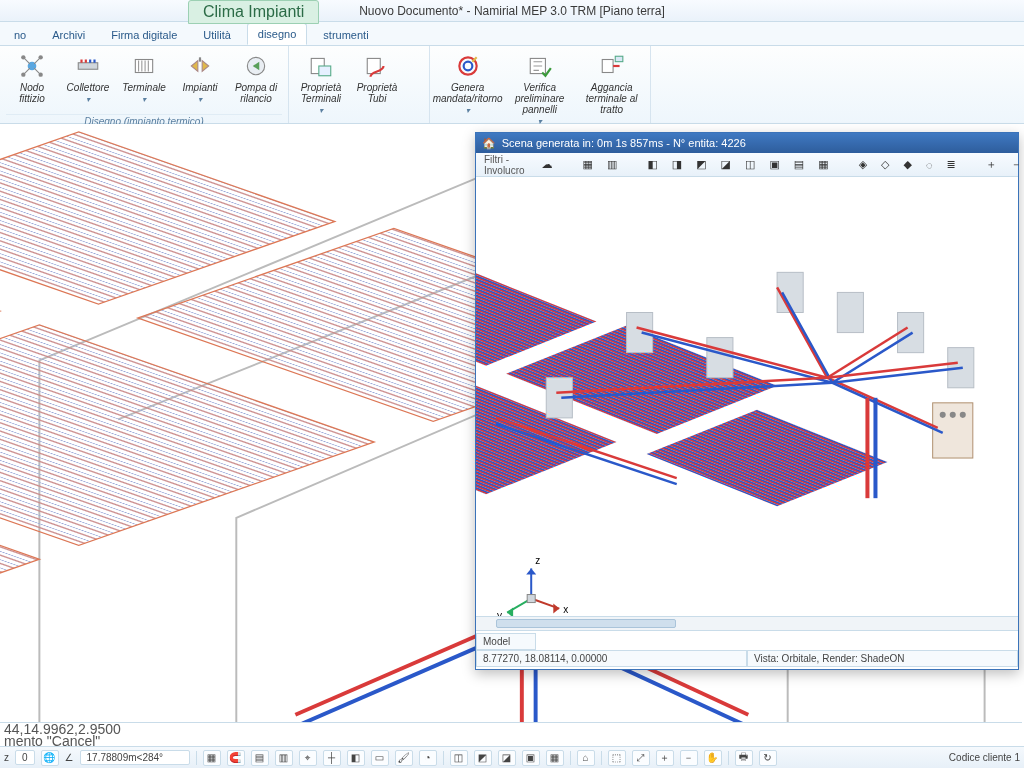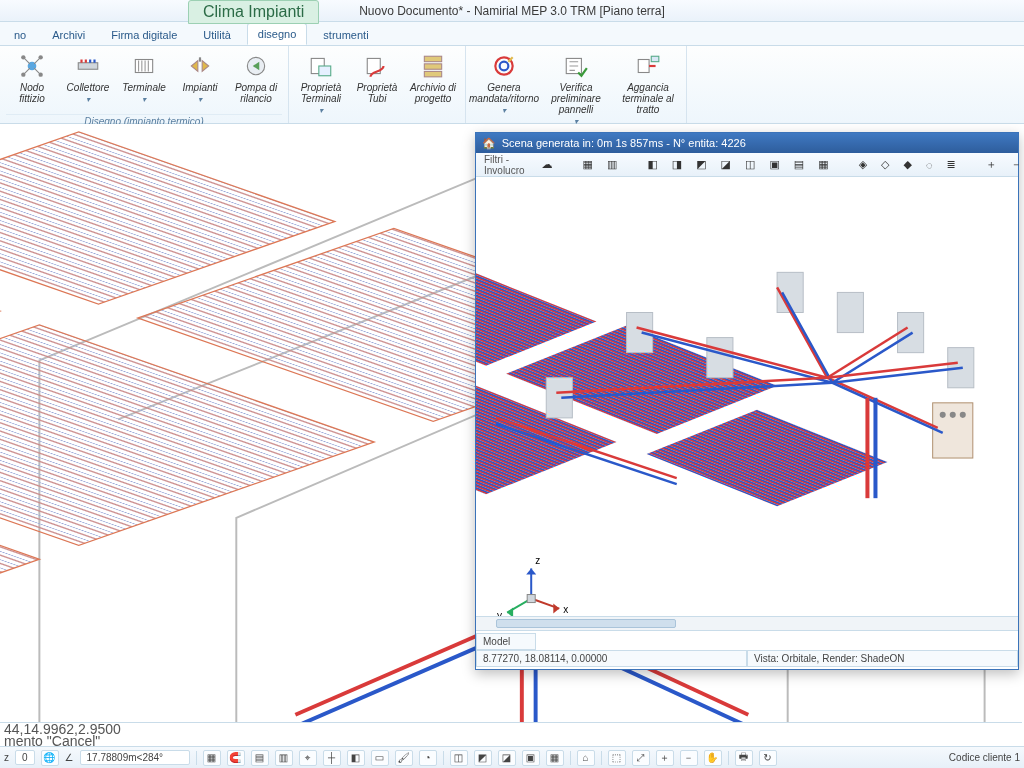--- a/index.html
+++ b/index.html
@@ -154,30 +154,20 @@
           <span class="dd">▾</span>
       </div>
       <div class="rbtn">
         <span class="ic">
             <svg viewBox="0 0 24 24">
               <rect x="3" y="5" width="12" height="14" fill="#fff" stroke="#888"></rect>
               <path d="M6 22c0-6 12-4 12-10" stroke="#d93a3a" stroke-width="2" fill="none"></path>
             </svg>
           </span>
         <span class="lbl">Proprietà Tubi</span>
-      </div>
-      <div class="rbtn">
-        <span class="ic">
-            <svg viewBox="0 0 24 24">
-              <rect x="4" y="3" width="16" height="5" fill="#e0c97a" stroke="#a88"></rect>
-              <rect x="4" y="10" width="16" height="5" fill="#e0c97a" stroke="#a88"></rect>
-              <rect x="4" y="17" width="16" height="5" fill="#e0c97a" stroke="#a88"></rect>
-            </svg>
-          </span>
-        <span class="lbl">Archivio di progetto</span>
       </div>
     </div>
     <div class="cap">Visualizza (impianto termico)</div>
   </div>
 
   <div class="rgrp">
     <div class="btns">
       <div class="rbtn" style="width:64px">
         <span class="ic">
             <svg viewBox="0 0 24 24">

